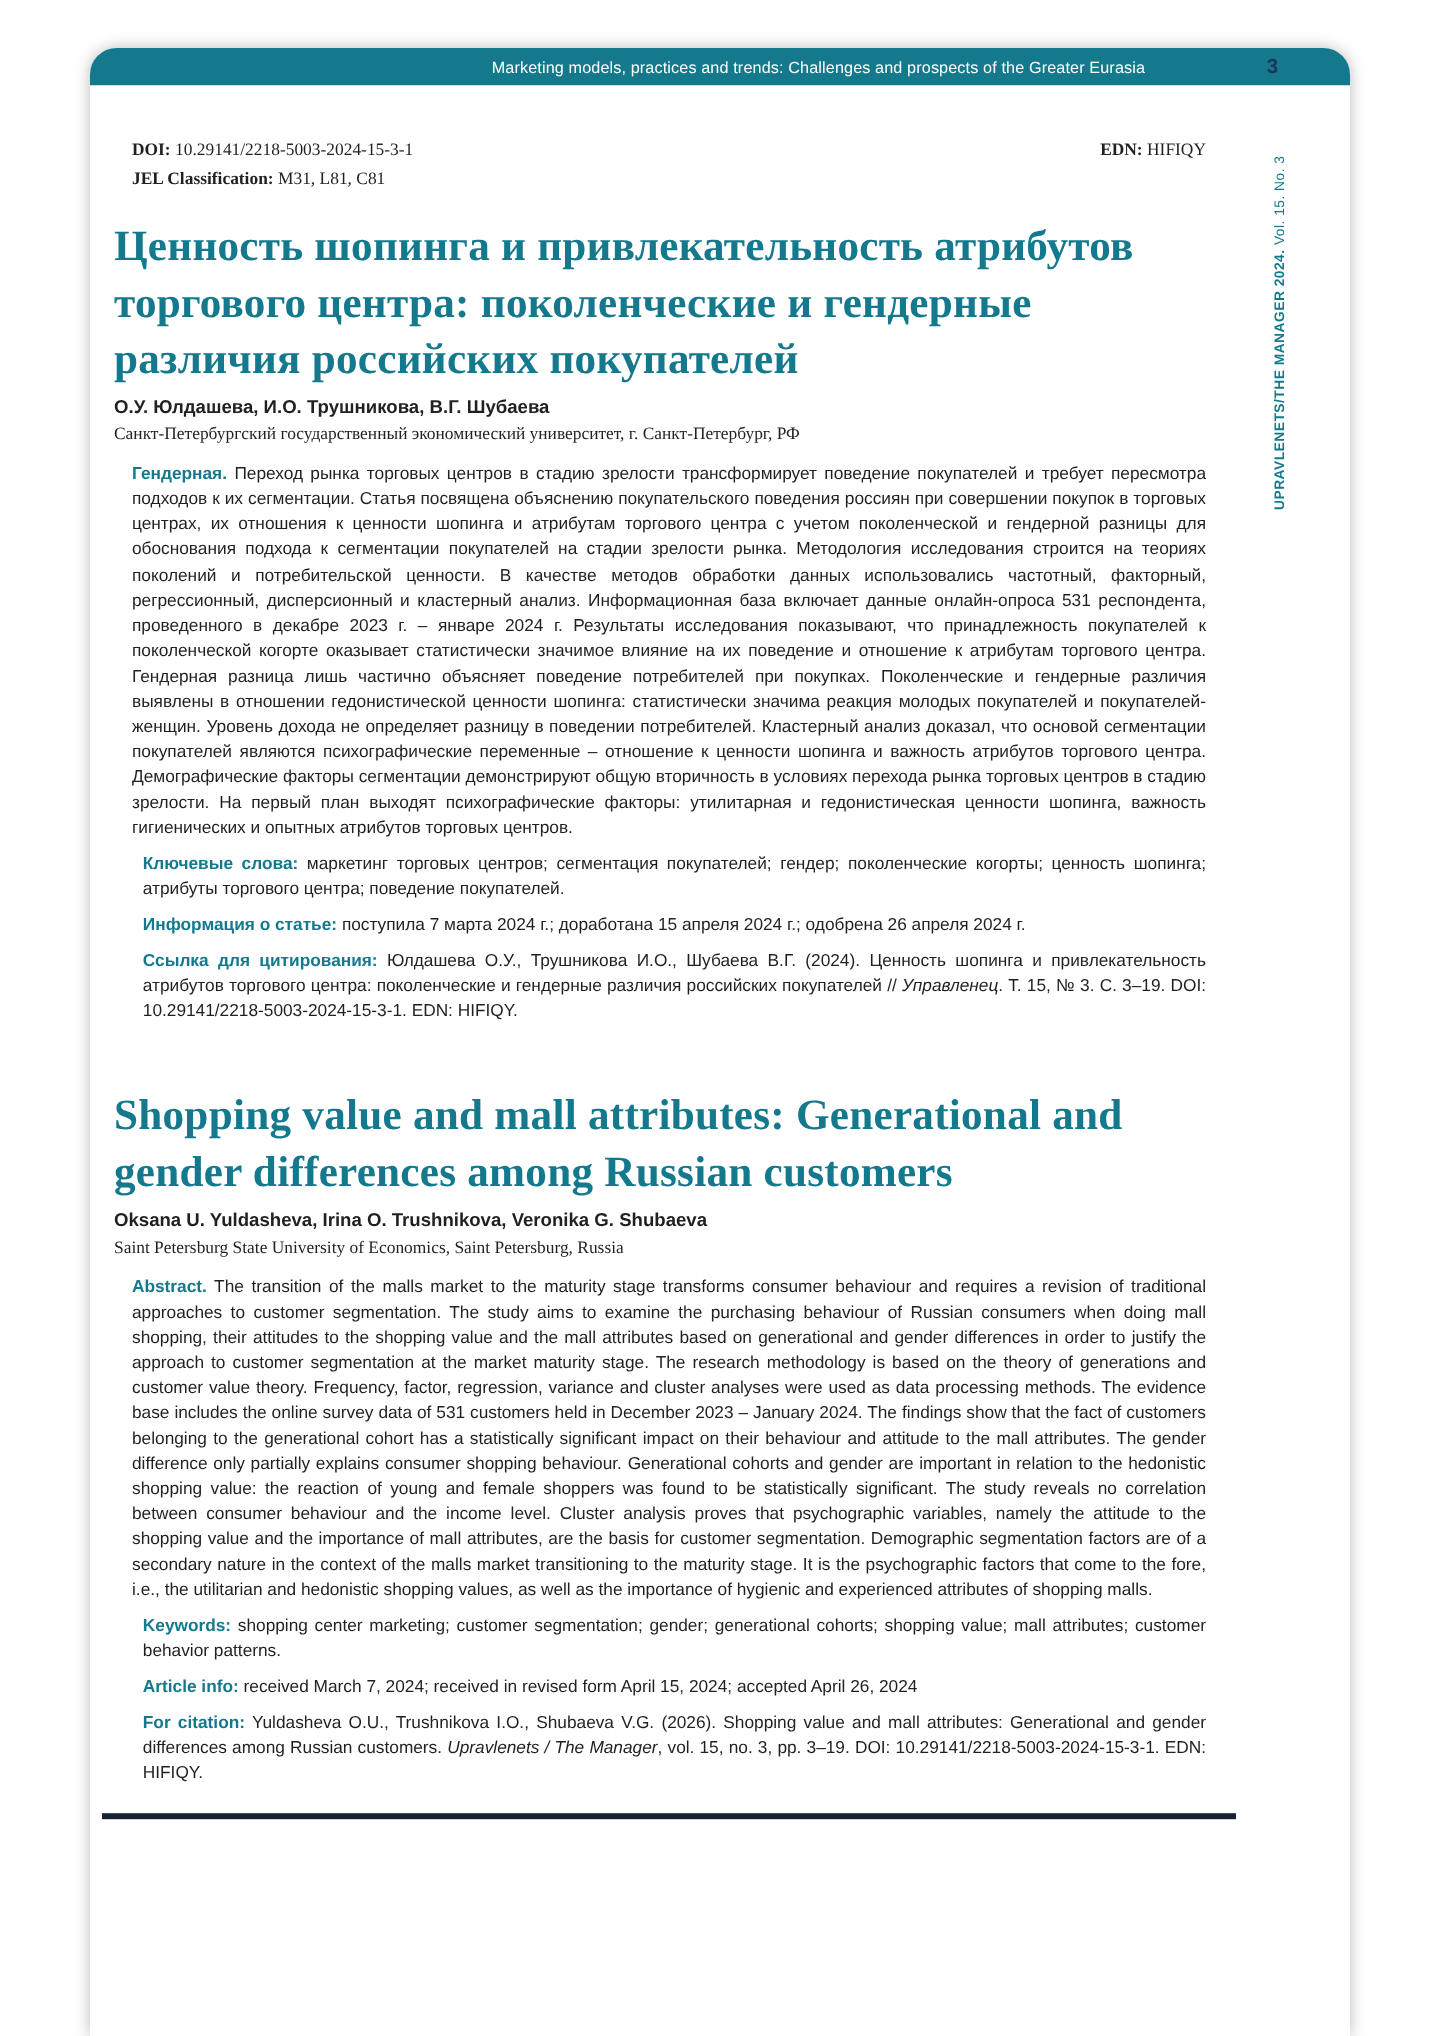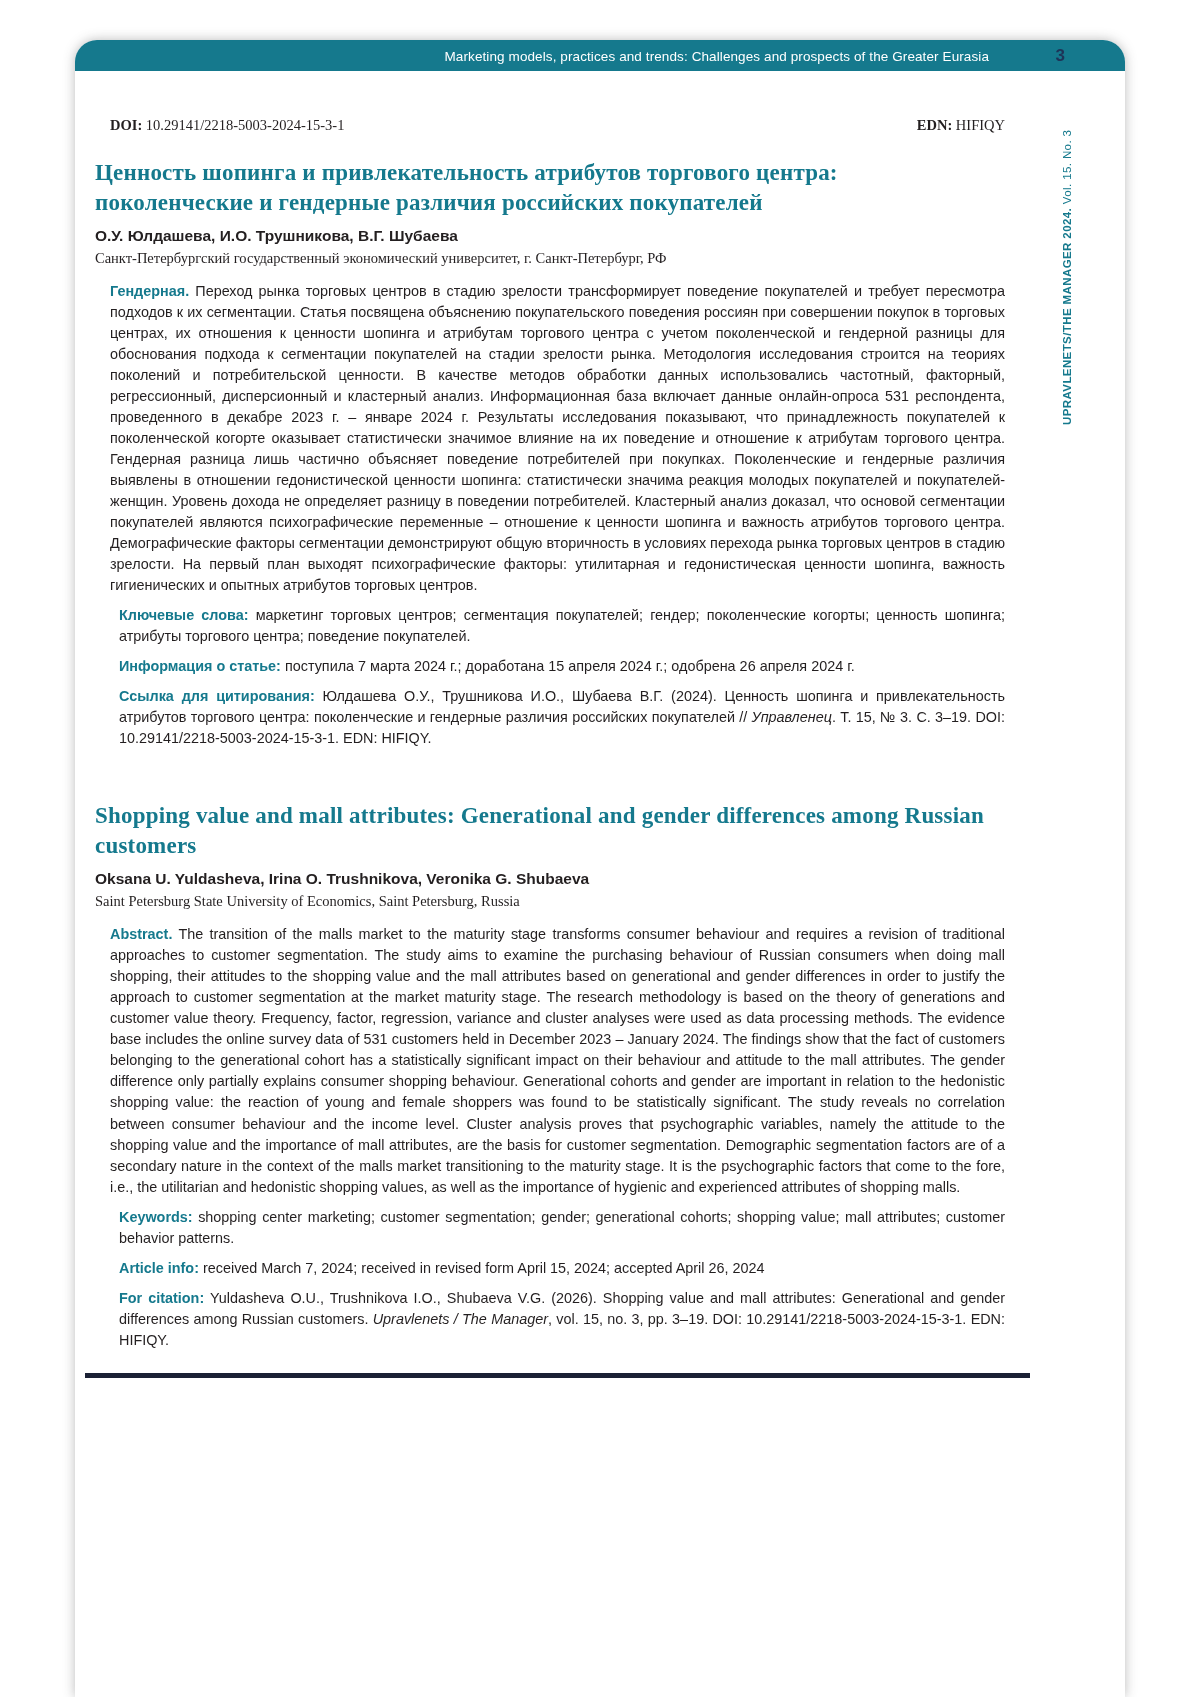--- a/index.html
+++ b/index.html
@@ -11,21 +11,21 @@
     background:#ffffff; border-radius:22px 22px 0 0;
     box-shadow:0 0 12px rgba(60,60,60,0.35);
   }
 
   
   .header-bar {
     height:31px; background:#15798d; border-radius:22px 22px 0 0; position:relative;
   }
   .header-title {
     position:absolute; left:300px; right:136px; top:50%; transform:translateY(-50%);
-    text-align:right; color:#ffffff; font-size:13.5px; letter-spacing:0.1px; white-space:nowrap;
+    text-align:center; color:#ffffff; font-size:13.5px; letter-spacing:0.1px; white-space:nowrap;
   }
   .header-page-number {
     position:absolute; right:60px; top:50%; transform:translateY(-50%);
     color:#1e3357; font-weight:bold; font-size:17px;
   }
 
   
   .vertical-title {
     position:absolute; top:65px; right:52px; height:320px;
     writing-mode:vertical-rl; transform:rotate(180deg);
@@ -36,21 +36,21 @@
   .content { position:relative; padding:0 120px 0 20px; }
 
   .meta { margin:46px 0 0 15px; font-size:14.5px;font-family:Liberation Serif, serif; }
   .meta b { font-weight:bold; }
   .meta-row1 { display:flex; justify-content:space-between; }
   .meta-row2 { margin-top:7px; }
 
   h1.title {
     margin-top:24px;
     font-family:"Liberation Serif", serif; font-weight:700;
-    color:#15798d; font-size:23px; line-height:1.3; letter-spacing:0.2px;
+    color:#15798d; font-size:36px; line-height:1.3; letter-spacing:0.2px;
     max-width:900px;
   }
   h1.title.en { margin-top:52px; }
 
   .authors { margin-top:9px; font-weight:bold; font-size:15.5px; }
   .affiliation { margin-top:5px; font-size:14.5px;font-family:Liberation Serif, serif; }
 
   .block {
     margin-left:15px; font-size:14.4px; line-height:1.46; text-align:justify;
   }
@@ -81,20 +81,24 @@
     <div class="meta">
       <div class="meta-row1">
         <div>
           <b>DOI:</b>
           <span>10.29141/2218-5003-2024-15-3-1</span>
         </div>
         <div>
           <b>EDN:</b>
           <span>HIFIQY</span>
         </div>
+      </div>
+      <div class="meta-row2">
+        <b>JEL Classification:</b>
+        <span>M31, L81, C81</span>
       </div>
     </div>
 
     <h1 class="title">Ценность шопинга и привлекательность атрибутов торгового центра: поколенческие и гендерные различия российских покупателей</h1>
     <div class="authors">О.У. Юлдашева, И.О. Трушникова, В.Г. Шубаева</div>
     <div class="affiliation">Санкт-Петербургский государственный экономический университет, г. Санкт-Петербург, РФ</div>
 
     <p class="block abstract">
       <span class="label">Гендерная.</span>
       <span>Переход рынка торговых центров в стадию зрелости трансформирует поведение покупателей и требует пересмотра подходов к их сегментации. Статья посвящена объяснению покупательского поведения россиян при совершении покупок в торговых центрах, их отношения к ценности шопинга и атрибутам торгового центра с учетом поколенческой и гендерной разницы для обоснования подхода к сегментации покупателей на стадии зрелости рынка. Методология исследования строится на теориях поколений и потребительской ценности. В качестве методов обработки данных использовались частотный, факторный, регрессионный, дисперсионный и кластерный анализ. Информационная база включает данные онлайн-опроса 531 респондента, проведенного в декабре 2023 г. – январе 2024 г. Результаты исследования показывают, что принадлежность покупателей к поколенческой когорте оказывает статистически значимое влияние на их поведение и отношение к атрибутам торгового центра. Гендерная разница лишь частично объясняет поведение потребителей при покупках. Поколенческие и гендерные различия выявлены в отношении гедонистической ценности шопинга: статистически значима реакция молодых покупателей и покупателей-женщин. Уровень дохода не определяет разницу в поведении потребителей. Кластерный анализ доказал, что основой сегментации покупателей являются психографические переменные – отношение к ценности шопинга и важность атрибутов торгового центра. Демографические факторы сегментации демонстрируют общую вторичность в условиях перехода рынка торговых центров в стадию зрелости. На первый план выходят психографические факторы: утилитарная и гедонистическая ценности шопинга, важность гигиенических и опытных атрибутов торговых центров.</span>

